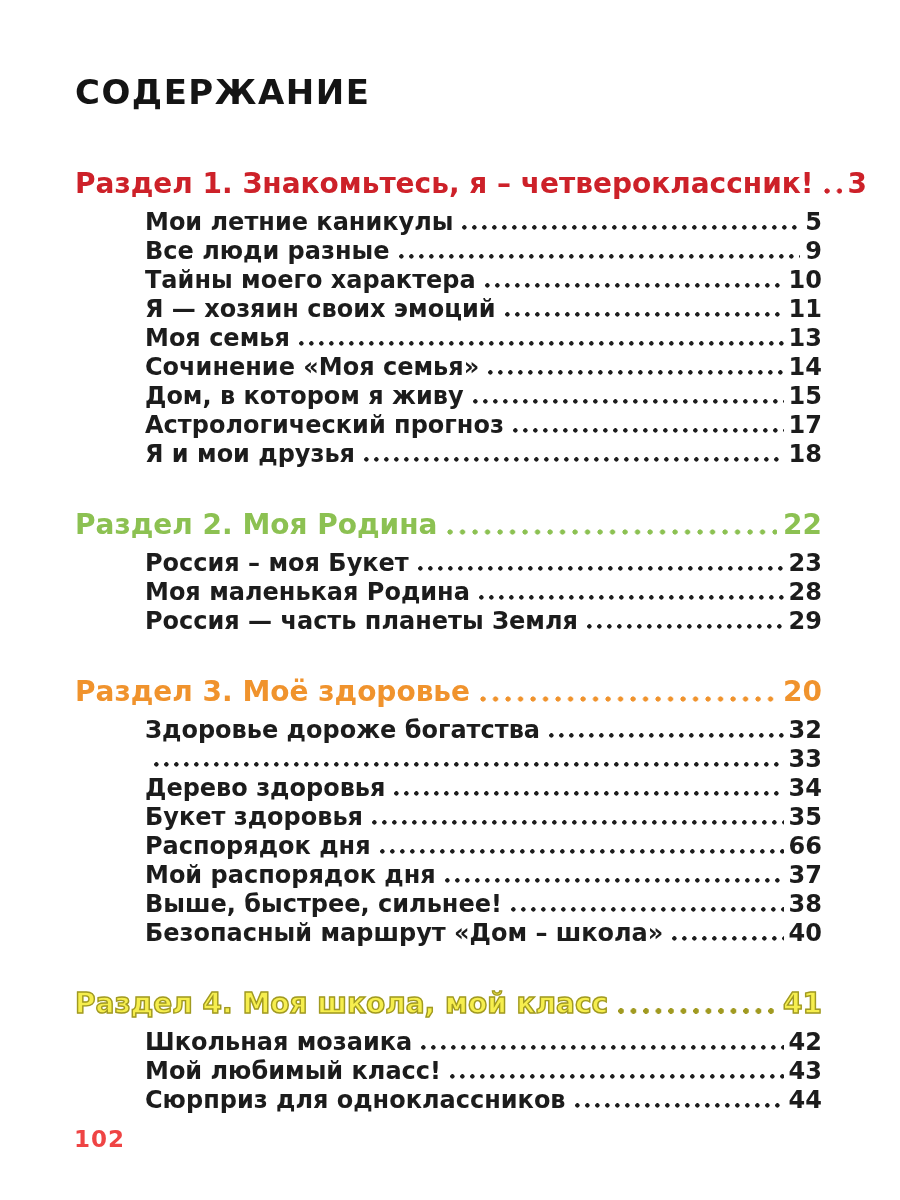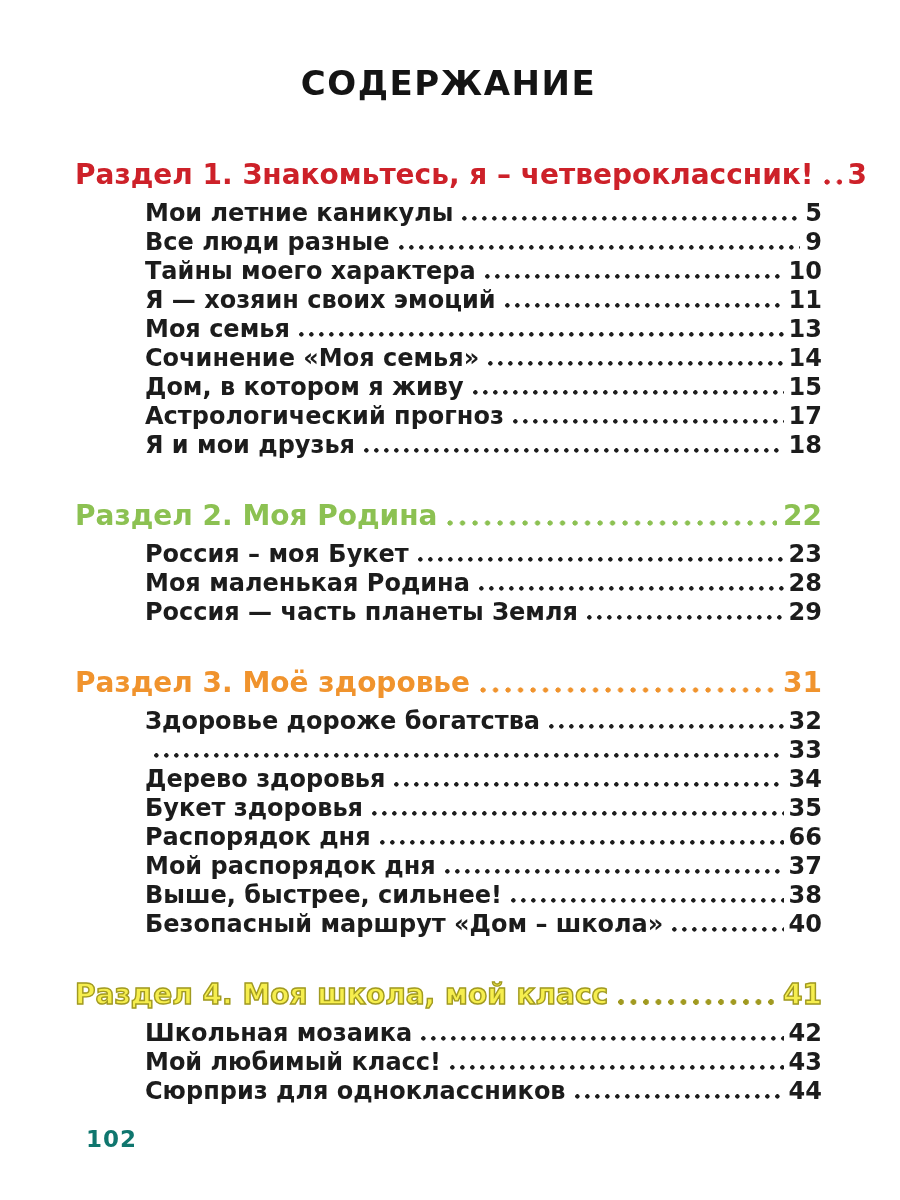--- a/index.html
+++ b/index.html
@@ -9,23 +9,23 @@
     font-weight:700;
     color:#1c1c1c;
     -webkit-font-smoothing:antialiased;
   }
   .page {
     position:relative; box-sizing:border-box;
     width:900px; height:1200px;
     padding:58px 78px 0 75px;
   }
   .title {
-    margin:6px 0 54px 0;
+    margin:15px 0 54px 0;
     font-size:34px; line-height:39px;
-    text-align:center; letter-spacing:1.5px;
+    text-align:left; letter-spacing:1.5px;
     color:#141414;
   }
   .section { margin-top:38px; }
   .section.first { margin-top:4px; }
 
   .heading-row {
     display:flex; align-items:flex-end;
     font-size:28px; line-height:36px;
     margin-bottom:6px;
     white-space:nowrap;
@@ -64,22 +64,22 @@
   }
   .sec4 .dots {
     background-image:radial-gradient(circle at 3px 3px, #a19a21 2.6px, transparent 3.1px),
                      radial-gradient(circle at 3px 3px, #f6ee4e 1.5px, transparent 2px);
   }
 
   .entry-title { flex:0 0 auto; }
   .page-num { flex:0 0 auto; }
 
   .footer {
-    position:absolute; left:86px; top:1126px;
-    font-size:23px; letter-spacing:1px; color:#0f766e;
+    position:absolute; left:74px; top:1126px;
+    font-size:23px; letter-spacing:1px; color:#ef4444;
   }
 </style>
 </head>
 <body>
 
 <div class="page">
 
   <h1 class="title">СОДЕРЖАНИЕ</h1>
 
   <div class="section first">
@@ -155,21 +155,21 @@
       <span class="entry-title">Россия — часть планеты Земля</span>
       <span class="dots"></span>
       <span class="page-num">29</span>
     </div>
   </div>
 
   <div class="section">
     <div class="heading-row sec3">
       <span class="entry-title">Раздел 3. Моё здоровье</span>
       <span class="dots"></span>
-      <span class="page-num">31</span>
+      <span class="page-num">20</span>
     </div>
     <div class="item-row">
       <span class="entry-title">Здоровье дороже богатства</span>
       <span class="dots"></span>
       <span class="page-num">32</span>
     </div>
     <div class="item-row">
       <span class="dots"></span>
       <span class="page-num">33</span>
     </div>

